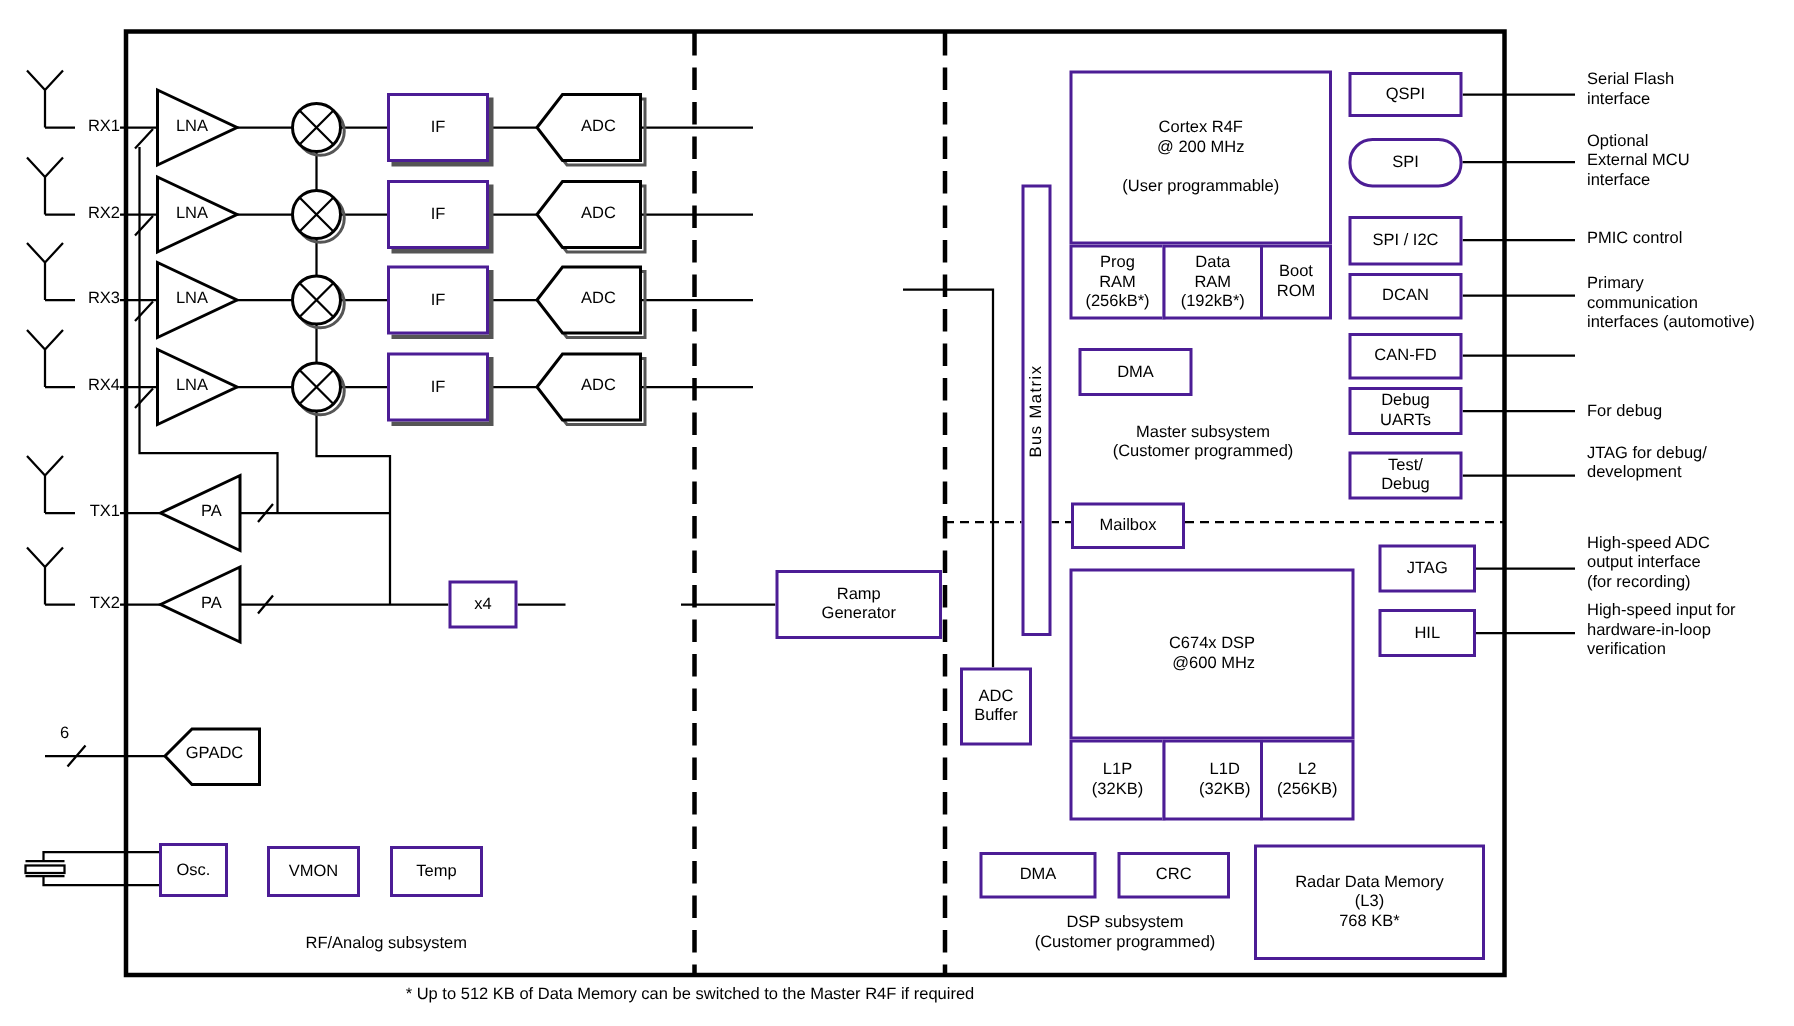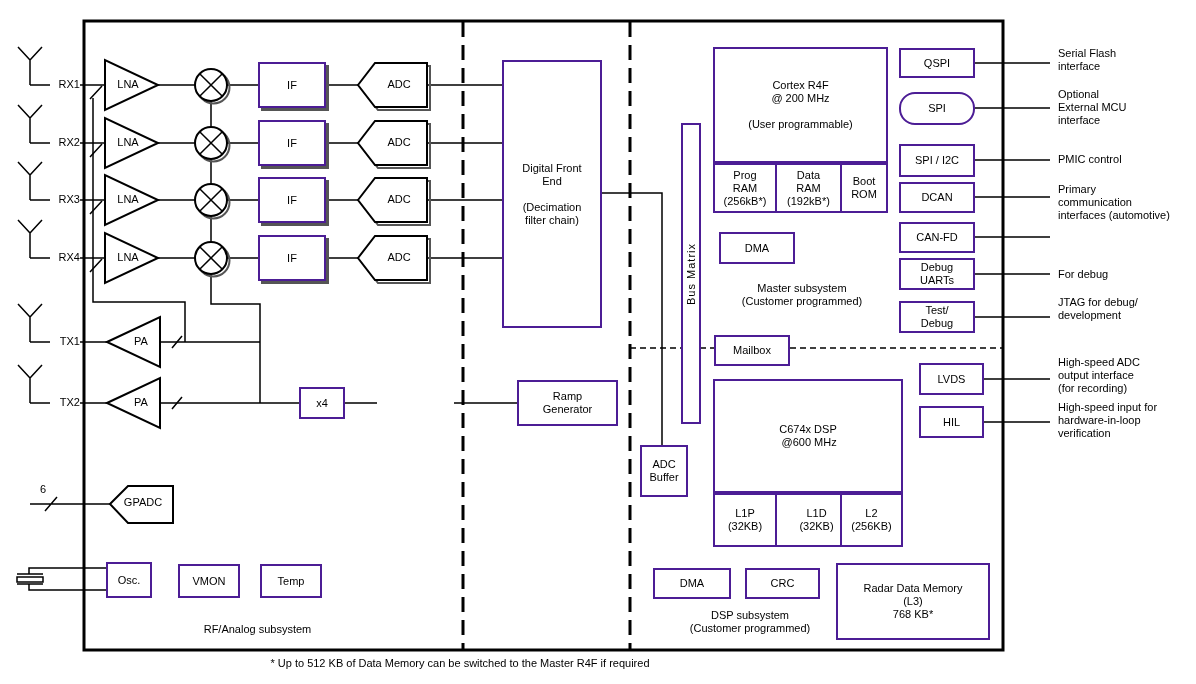--- a/index.html
+++ b/index.html
@@ -127,26 +127,21 @@
   <div class="box shadow" style="left:258px;top:120px;width:68px;height:46px;">IF</div>
   <div class="box shadow" style="left:258px;top:177px;width:68px;height:46px;">IF</div>
   <div class="box shadow" style="left:258px;top:235px;width:68px;height:46px;">IF</div>
 
   <div class="box" style="left:299px;top:387px;width:46px;height:32px;">x4</div>
   <div class="box" style="left:106px;top:562px;width:46px;height:36px;">Osc.</div>
   <div class="box" style="left:178px;top:564px;width:62px;height:34px;">VMON</div>
   <div class="box" style="left:260px;top:564px;width:62px;height:34px;">Temp</div>
   <div class="lbl center" style="left:175px;top:622px;width:165px;height:15px;">RF/Analog subsystem</div>
 
-  <div class="box" style="left:502px;top:60px;width:100px;height:268px;">Digital Front
-End
-
-(Decimation
-filter chain)</div>
-  <div class="box" style="left:517px;top:380px;width:101px;height:46px;">Ramp
+  <div class="box" style="left:517px;top:380px;width:111px;height:46px;">Ramp
 Generator</div>
 
   <div class="box" style="left:681px;top:123px;width:20px;height:301px;">
     <span class="vtext">Bus Matrix</span>
   </div>
   <div class="box" style="left:713px;top:47px;width:175px;height:116px;">Cortex R4F
 @ 200 MHz
 
 (User programmable)</div>
   <div class="box" style="left:713px;top:163px;width:64px;height:50px;">Prog
@@ -182,21 +177,21 @@
 
   <div class="box" style="left:899px;top:48px;width:76px;height:30px;">QSPI</div>
   <div class="box" style="left:899px;top:92px;width:76px;height:33px;border-radius:16px;">SPI</div>
   <div class="box" style="left:899px;top:144px;width:76px;height:33px;">SPI / I2C</div>
   <div class="box" style="left:899px;top:182px;width:76px;height:31px;">DCAN</div>
   <div class="box" style="left:899px;top:222px;width:76px;height:31px;">CAN-FD</div>
   <div class="box" style="left:899px;top:258px;width:76px;height:32px;">Debug
 UARTs</div>
   <div class="box" style="left:899px;top:301px;width:76px;height:32px;">Test/
 Debug</div>
-  <div class="box" style="left:919px;top:363px;width:65px;height:32px;">LVDS</div>
+  <div class="box" style="left:919px;top:363px;width:65px;height:32px;">JTAG</div>
   <div class="box" style="left:919px;top:406px;width:65px;height:32px;">HIL</div>
 
   <div class="ann" style="top:47px;width:140px;">Serial Flash
 interface</div>
   <div class="ann" style="top:88px;width:140px;">Optional
 External MCU
 interface</div>
   <div class="ann" style="top:153px;width:140px;">PMIC control</div>
   <div class="ann" style="top:183px;width:150px;">Primary
 communication

